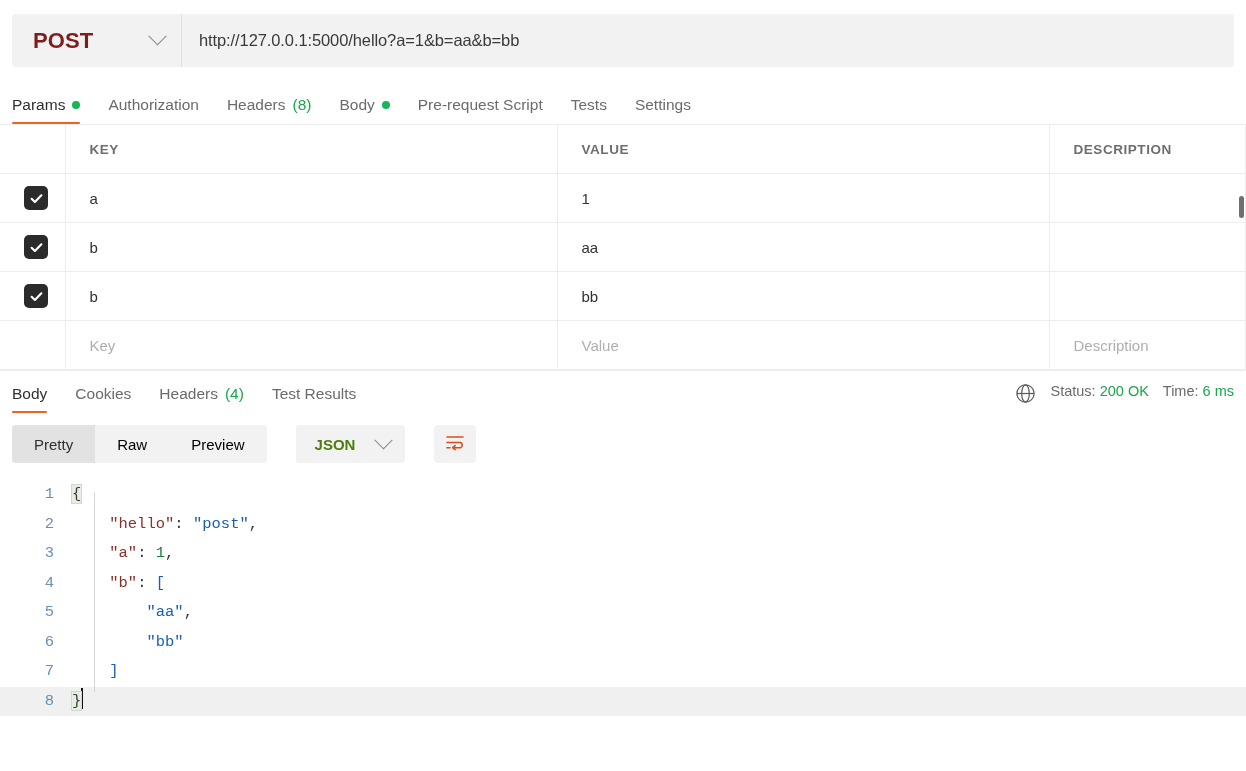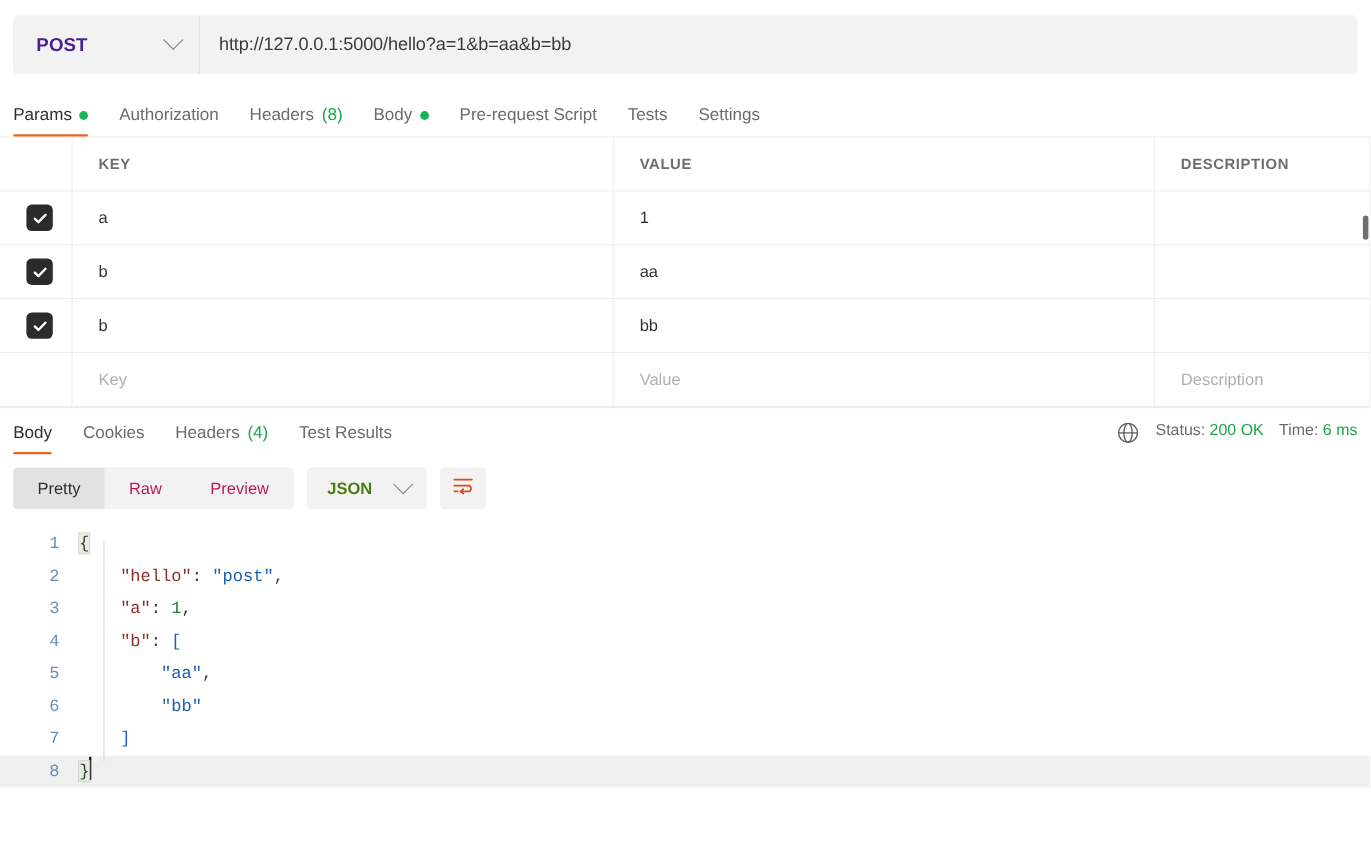--- a/index.html
+++ b/index.html
@@ -27,22 +27,22 @@
     width: 170px;
     display: flex;
     align-items: center;
     justify-content: space-between;
     padding: 0 17px 0 21px;
     background: #f2f2f2;
     cursor: pointer;
     border-right: 1px solid #e0e0e0;
   }
   .method-label {
-    font-size: 17px;
-    color: #4c1d95;
+    font-size: 22px;
+    color: #7f1d1d;
     font-weight: 600;
     letter-spacing: .1px;
   }
   .chev {
     width: 13px; height: 13px;
     border-right: 1.7px solid #8a8a8a;
     border-bottom: 1.7px solid #8a8a8a;
     transform: rotate(45deg) translate(-3px,-3px);
   }
   .url-input {
@@ -172,36 +172,36 @@
     width: 21px; height: 21px;
     color: #5c5c5c;
     cursor: pointer;
   }
   .stat-val { color: #1aa64b; }
 
   
   .pretty-bar {
     display: flex;
     align-items: center;
-    gap: 12px;
+    gap: 29px;
     padding: 12px 0 10px 12px;
   }
   .seg {
     display: flex;
     background: #f2f2f2;
     border-radius: 4px;
     overflow: hidden;
     height: 38px;
   }
   .seg-item {
     padding: 0 22px;
     display: flex;
     align-items: center;
     font-size: 15px;
-    color: #be185d;
+    color: #000000;
     cursor: pointer;
   }
   .seg-item.active {
     background: #e2e2e2;
     color: #2f2f2f;
   }
   .fmt {
     display: flex;
     align-items: center;
     gap: 22px;

